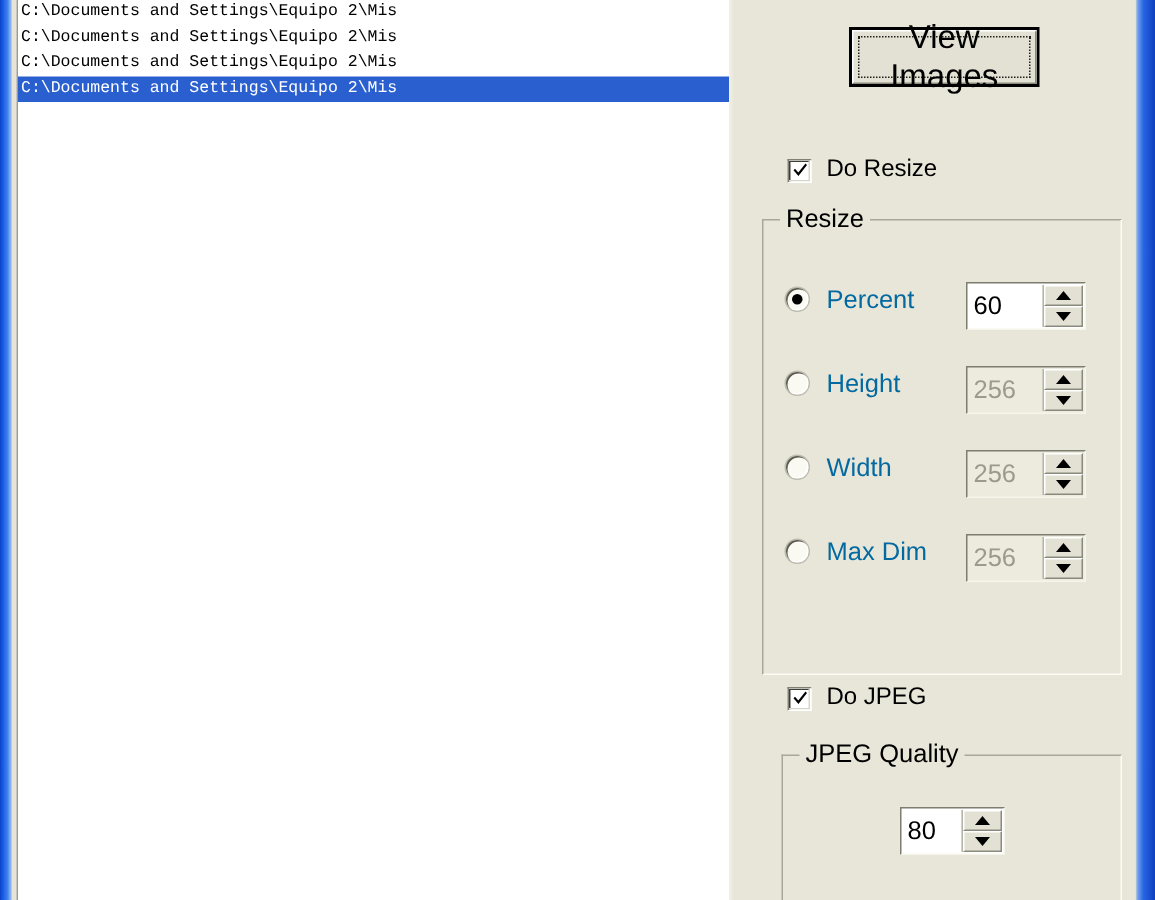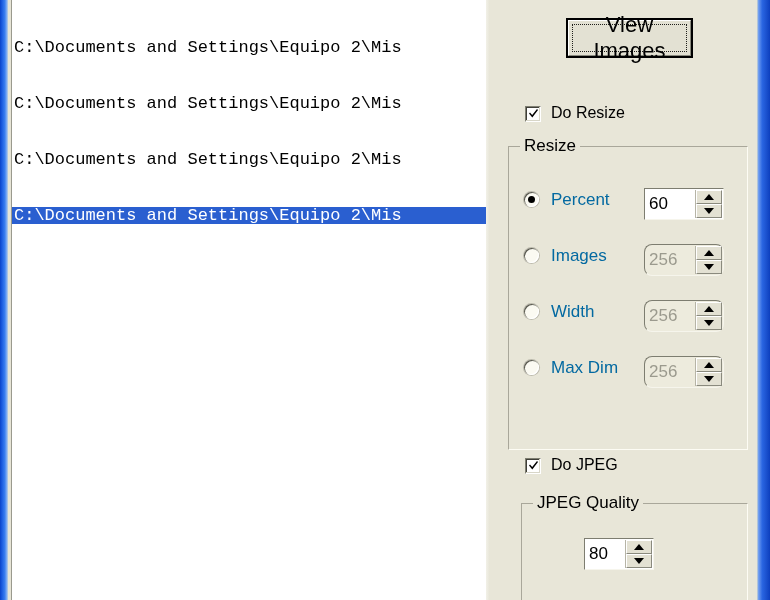--- a/index.html
+++ b/index.html
@@ -50,26 +50,25 @@
   .listbox-inner {
     position: absolute;
     left: 0; top: 0;
     width: 475px;
   }
   .list-row {
     height: 17px;
     line-height: 17px;
     padding-left: 2px;
     font-family: "Liberation Mono", "DejaVu Sans Mono", monospace;
-    font-size: 17px;
+    font-size: 11px;
     letter-spacing: 0px;
     color: #000000;
     white-space: pre;
     background: #ffffff;
-    margin-top: 39px;
   }
   .list-row.selected {
     background: #2a5fd0;
     color: #ffffff;
   }
   .list-row.selected.focused {
     background: #2a5fd0;
   }
 
   
@@ -216,21 +215,21 @@
   .spin {
     position: absolute;
     height: 32px;
     box-sizing: border-box;
     background: #ffffff;
     border-top: 1px solid #7d7d70;
     border-left: 1px solid #7d7d70;
     border-right: 1px solid #f6f5ec;
     border-bottom: 1px solid #f6f5ec;
   }
-  .spin.disabled { background: #edebdd; border-radius: 8px; }
+  .spin.disabled { background: #edebdd; }
   .spin-value {
     position: absolute;
     left: 4px; top: 50%;
     transform: translateY(-50%);
     font-size: 17px;
     color: #000000;
   }
   .spin.disabled .spin-value { color: #9b9a8e; }
   .spin-buttons {
     position: absolute;
@@ -321,21 +320,21 @@
           <span class="arrow"></span>
         </div>
         <div class="spin-btn down">
           <span class="arrow"></span>
         </div>
       </div>
     </div>
 
     <div class="radiorow" style="left:34px; top:246px; width:130px;">
       <div class="radio-circle"></div>
-      <div class="radio-label">Images</div>
+      <div class="radio-label">Height</div>
     </div>
     <div class="spin disabled" style="left:154px; top:244px; width:80px;">
       <div class="spin-value">256</div>
       <div class="spin-buttons">
         <div class="spin-btn up">
           <span class="arrow"></span>
         </div>
         <div class="spin-btn down">
           <span class="arrow"></span>
         </div>
@@ -380,21 +379,21 @@
           <path d="M1 5.5 L2 4.5 L4.2 7 L9 1 L10 2 L4.3 9.4 Z" fill="#000000"></path>
         </svg>
       </div>
       <div class="check-label">Do JPEG</div>
     </div>
 
     <div class="groupbox" style="left:31px; top:503px; width:227px; height:110px;">
       <div class="groupbox-title">JPEG Quality</div>
     </div>
 
-    <div class="spin" style="left:94px; top:538px; width:70px;text-decoration:underline;">
+    <div class="spin" style="left:110px; top:538px; width:70px;text-decoration:underline;">
       <div class="spin-value">80</div>
       <div class="spin-buttons">
         <div class="spin-btn up">
           <span class="arrow"></span>
         </div>
         <div class="spin-btn down">
           <span class="arrow"></span>
         </div>
       </div>
     </div>

